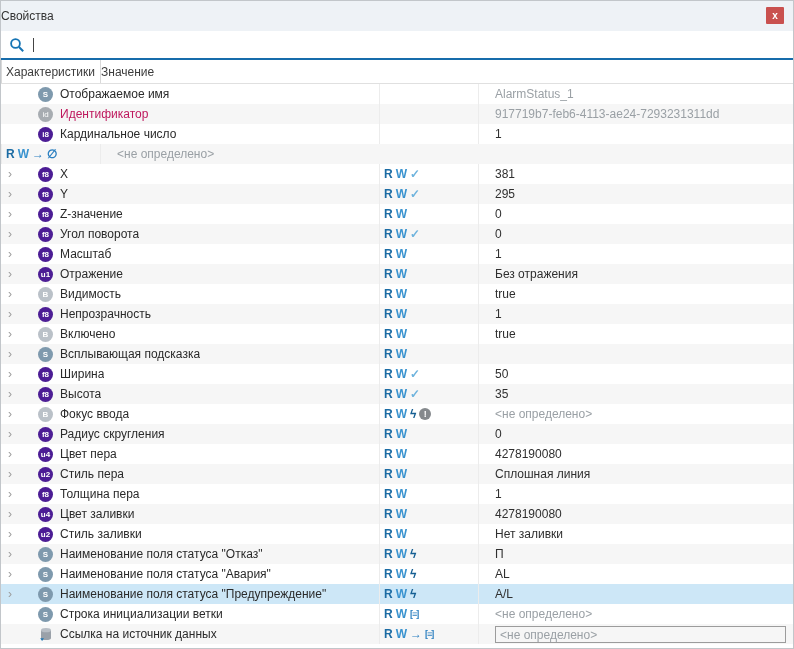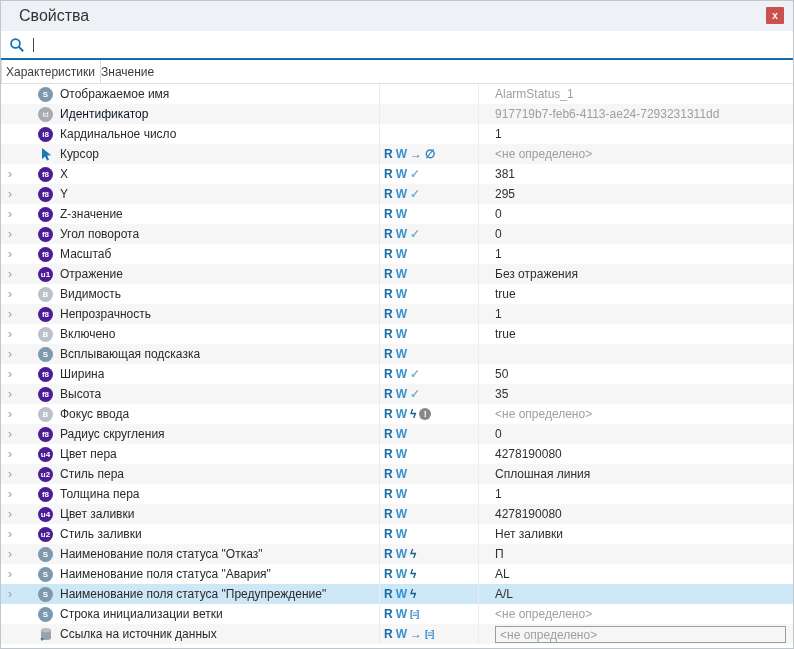--- a/index.html
+++ b/index.html
@@ -1,19 +1,19 @@
 <!DOCTYPE html>
 <html><head>
 <meta charset="utf-8">
 <style>
   html,body{margin:0;padding:0;background:#fff;font-family:"Liberation Sans",sans-serif;}
   .panel{position:relative;width:792px;height:647px;border:1px solid #c2c6ca;background:#fff;overflow:hidden;}
   
   .titlebar{height:30px;background:#eef2f6;display:flex;align-items:center;position:relative;}
-  .titlebar .title{margin-left:18px;font-size:16px;color:#333;}
+  .titlebar .title{font-size:12px;color:#333;}
   .close-btn{position:absolute;top:6px;right:9px;width:18px;height:17px;background:#c9514f;color:#fff;
     border:none;font-size:10px;font-weight:bold;line-height:16px;text-align:center;padding:0;cursor:pointer;border-radius:1px;}
   
   .searchbar{height:27px;background:#fff;border-bottom:2px solid #176cab;display:flex;align-items:center;padding-left:8px;}
   .mag{flex:none;width:16px;height:16px;}
   .caret{width:1px;height:14px;background:#444;margin-left:8px;flex:none;}
   .searchbar input{flex:1;border:none;outline:none;font-size:12px;height:20px;padding:0 4px;background:transparent;color:#222;}
   
   .thead{height:23px;display:flex;border-bottom:1px solid #e0e0e0;background:#fff;font-size:12px;color:#3c3c3c;align-items:center;}
   .col-prop{flex:0 0 378px;padding-left:6px;box-sizing:border-box;}
@@ -27,21 +27,21 @@
   .c-prop{flex:0 0 378px;display:flex;align-items:center;padding-left:7px;box-sizing:border-box;overflow:hidden;white-space:nowrap;}
   .c-char{flex:0 0 99px;border-left:1px solid #ececec;display:flex;align-items:center;padding-left:4px;box-sizing:border-box;white-space:nowrap;}
   .c-val{flex:1;border-left:1px solid #ececec;display:flex;align-items:center;padding-left:16px;box-sizing:border-box;overflow:hidden;white-space:nowrap;}
   .chev{flex:none;width:13px;color:#9b9b9b;font-size:12px;line-height:20px;}
   .chev.hidden{visibility:hidden;}
   .pic{flex:none;width:15px;height:15px;margin-left:17px;margin-right:7px;display:flex;align-items:center;justify-content:center;}
   .circle{width:15px;height:15px;border-radius:50%;color:#fff;font-size:8px;font-weight:bold;line-height:15px;text-align:center;}
   .ic-s{background:#7e99ad;} .ic-id{background:#a7acb1;font-weight:normal;}
   .ic-i8,.ic-f8,.ic-u2,.ic-u4{background:#4c1d95;} .ic-u1{background:#4c1d95;} .ic-b{background:#bac1c8;}
   .lbl{overflow:hidden;text-overflow:ellipsis;}
-  .lbl.muted{color:#0f172a;}
+  .lbl.muted{color:#be185d;}
   
   .fr{color:#1b6ba3;font-weight:bold;margin-right:3px;}
   .fw{color:#3a93cf;font-weight:bold;margin-right:3px;}
   .fc{color:#6db3dd;font-weight:bold;margin-right:3px;}
   .fa{color:#2b7fc0;font-weight:bold;margin-right:3px;}
   .fn{color:#2b7fc0;font-weight:bold;margin-right:3px;}
   .ff{color:#155f93;font-weight:bold;margin-right:3px;}
   .fi{display:inline-block;width:12px;height:12px;border-radius:50%;background:#85898d;color:#fff;
       font-size:9px;font-weight:bold;line-height:12px;text-align:center;margin-right:3px;}
   .fl{color:#2b7fc0;font-size:9px;font-weight:bold;margin-right:3px;letter-spacing:-1px;}
@@ -107,29 +107,20 @@
             <span class="circle ic-i8">i8</span>
           </span>
           <span class="lbl">Кардинальное число</span>
         </div>
         <div class="c-char"></div>
         <div class="c-val">
           <span class="val">1</span>
         </div>
       </div>
       <div class="row alt">
-        <div class="c-prop">
-          <span class="chev hidden">›</span>
-          <span class="pic">
-            <svg width="14" height="15" viewBox="0 0 14 15">
-              <path d="M3 1 L3 12.2 L6.1 9.4 L7.9 13.6 L10 12.7 L8.2 8.6 L12.2 8.2 Z" fill="#2077b4"></path>
-            </svg>
-          </span>
-          <span class="lbl">Курсор</span>
-        </div>
         <div class="c-char">
           <span class="fr">R</span>
           <span class="fw">W</span>
           <span class="fa">→</span>
           <span class="fn">∅</span>
         </div>
         <div class="c-val">
           <span class="val muted">&lt;не определено&gt;</span>
         </div>
       </div>

